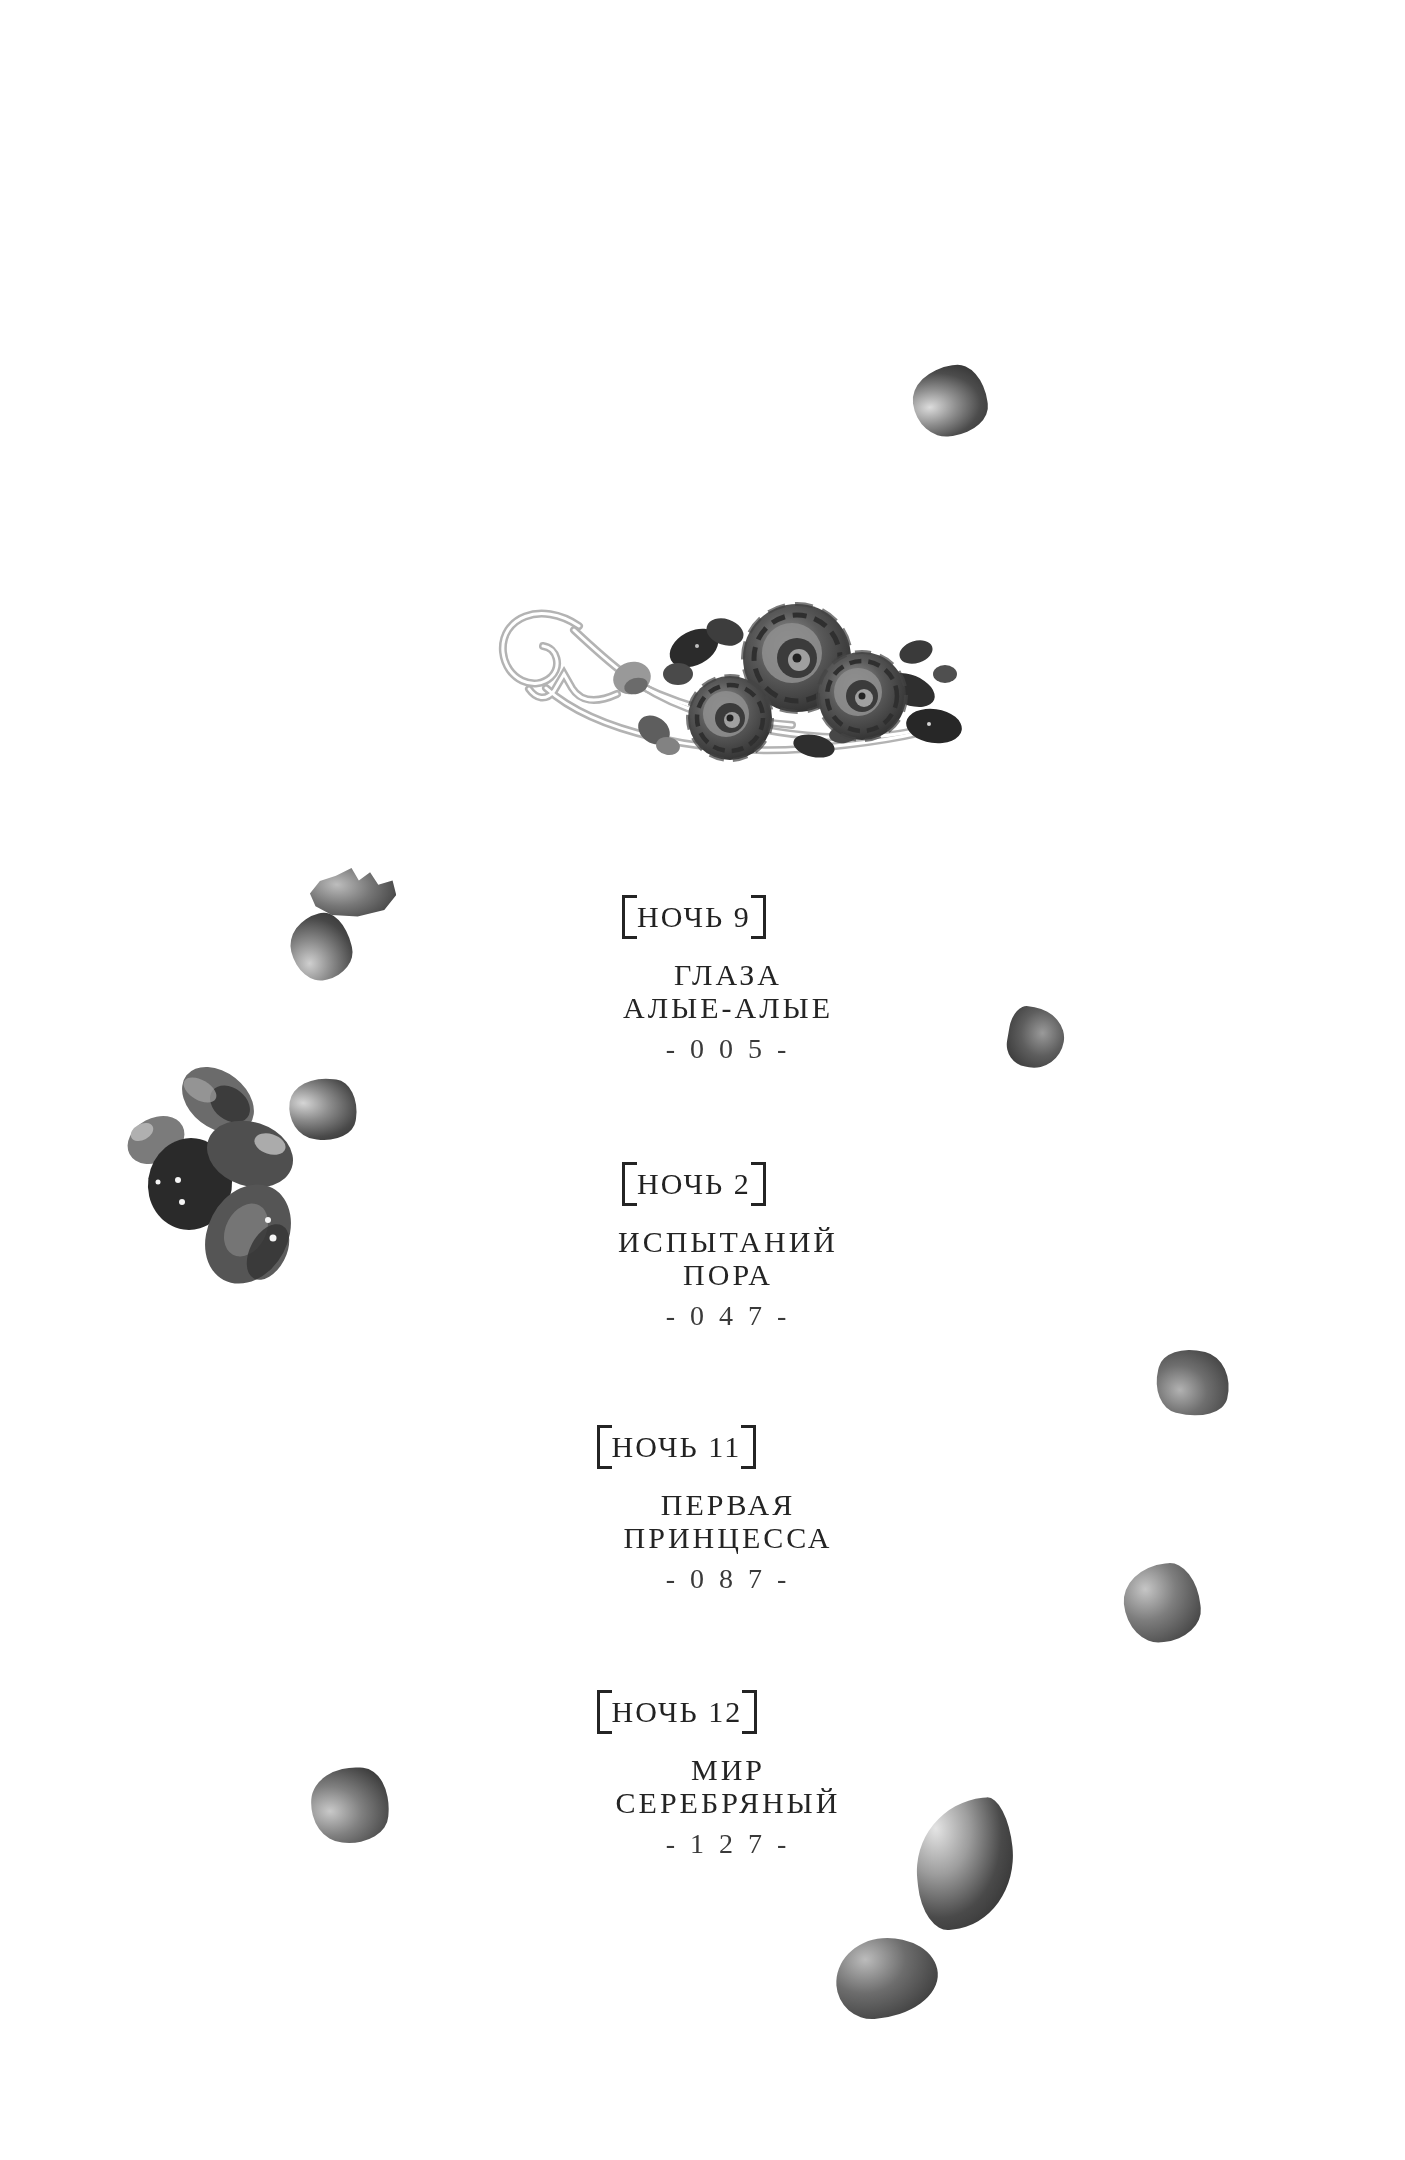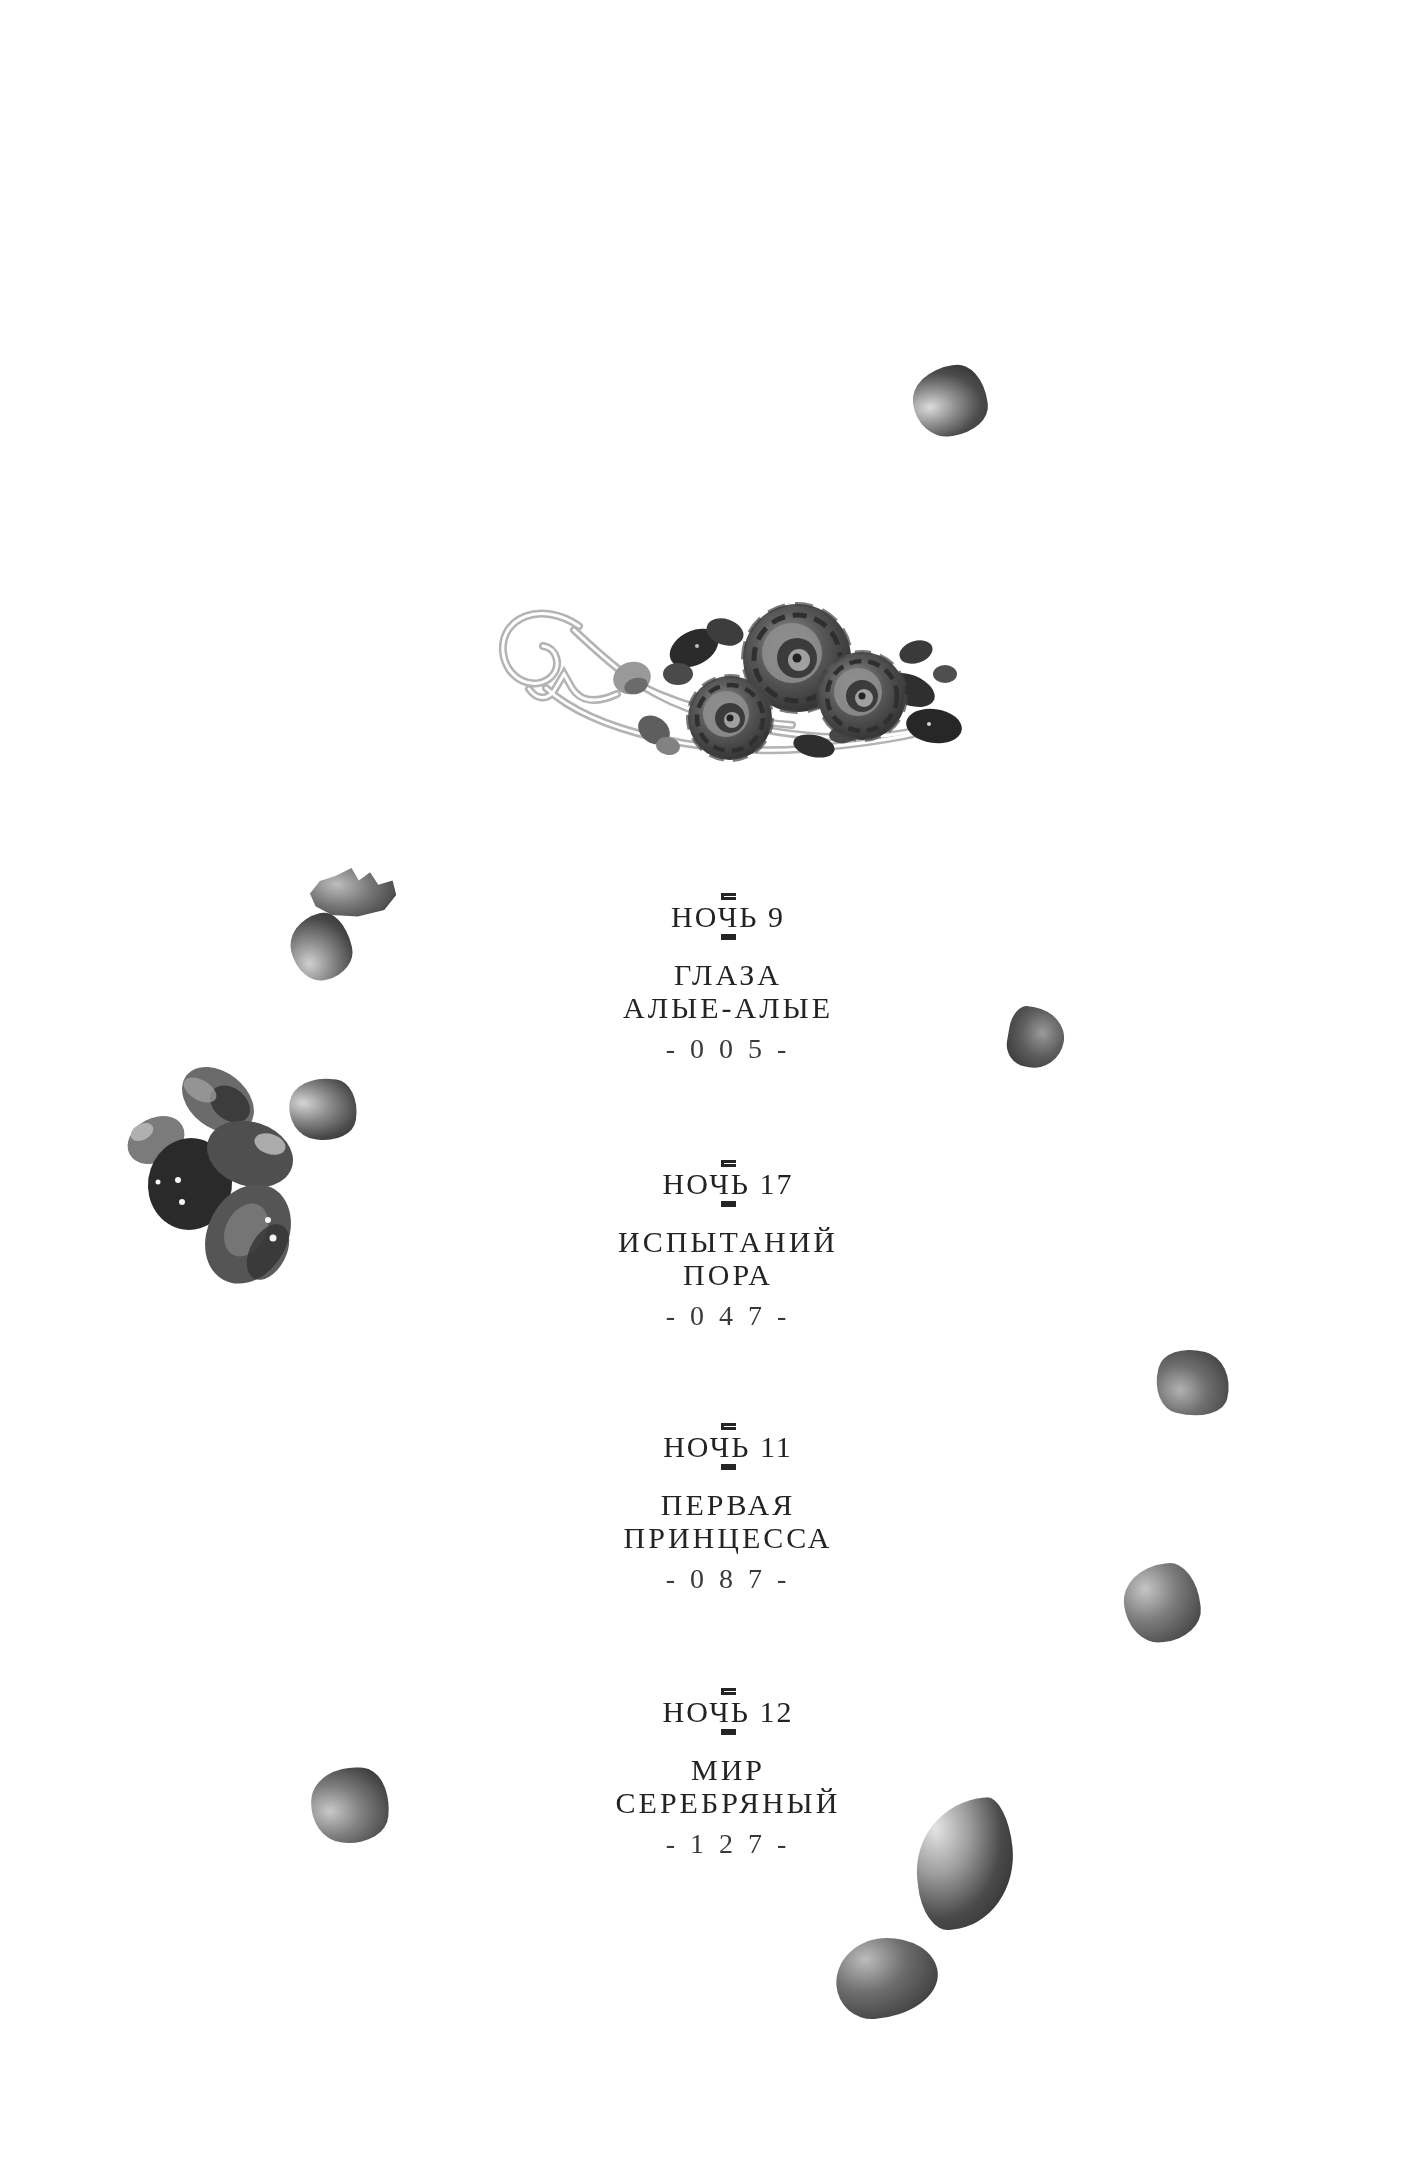--- a/index.html
+++ b/index.html
@@ -10,22 +10,22 @@
   
   .toc-entry{
     position:absolute;left:728px;transform:translateX(-50%);
     width:480px;text-align:center;
   }
   .entry-1{top:893px;}
   .entry-2{top:1160px;}
   .entry-3{top:1423px;}
   .entry-4{top:1688px;}
   .chapter-row{
-    display:flex;align-items:center;justify-content:center;
-    width:212px;margin:0 auto;height:47px;flex-direction:column;
+    display:flex;align-items:center;justify-content:flex-start;
+    width:212px;margin:0 auto;height:47px;
   }
   .chapter-row.wide{width:263px;}
   .bk{display:inline-block;width:15px;height:44px;box-sizing:border-box;}
   .bk-l{border-left:3.5px solid #242424;border-top:3.5px solid #242424;border-bottom:3.5px solid #242424;}
   .bk-r{border-right:3.5px solid #242424;border-top:3.5px solid #242424;border-bottom:3.5px solid #242424;}
   .chapter-label{
     font-size:30px;letter-spacing:2px;color:#222;white-space:nowrap;
   }
   .entry-title{
     margin-top:18px;font-size:30px;letter-spacing:3px;line-height:33px;color:#242424;
@@ -169,21 +169,21 @@
   <div class="entry-title">
     <div>ГЛАЗА</div>
     <div>АЛЫЕ-АЛЫЕ</div>
   </div>
   <div class="page-label">- 0 0 5 -</div>
 </div>
 
 <div class="toc-entry entry-2">
   <div class="chapter-row">
     <span class="bk bk-l"></span>
-    <span class="chapter-label">НОЧЬ 17</span>
+    <span class="chapter-label">НОЧЬ 2</span>
     <span class="bk bk-r"></span>
   </div>
   <div class="entry-title">
     <div>ИСПЫТАНИЙ</div>
     <div>ПОРА</div>
   </div>
   <div class="page-label">- 0 4 7 -</div>
 </div>
 
 <div class="toc-entry entry-3">

